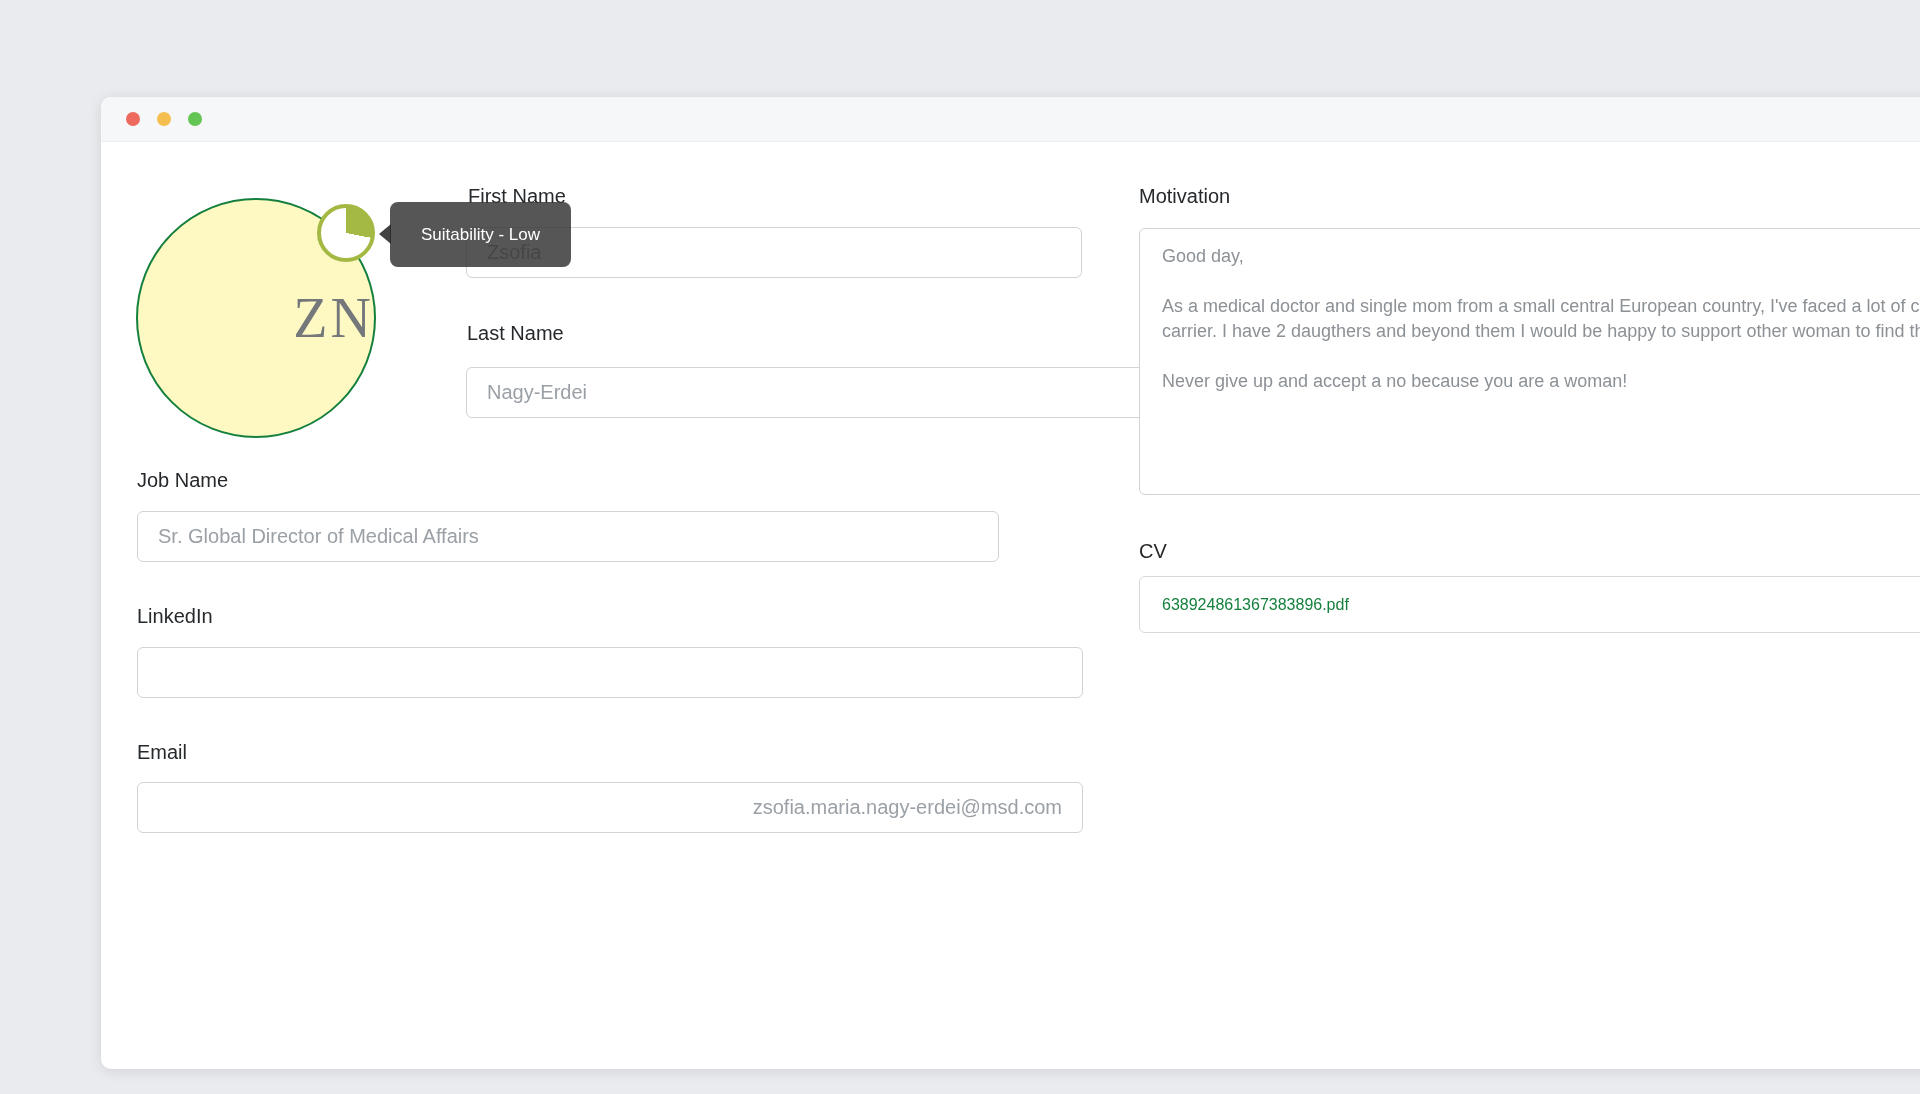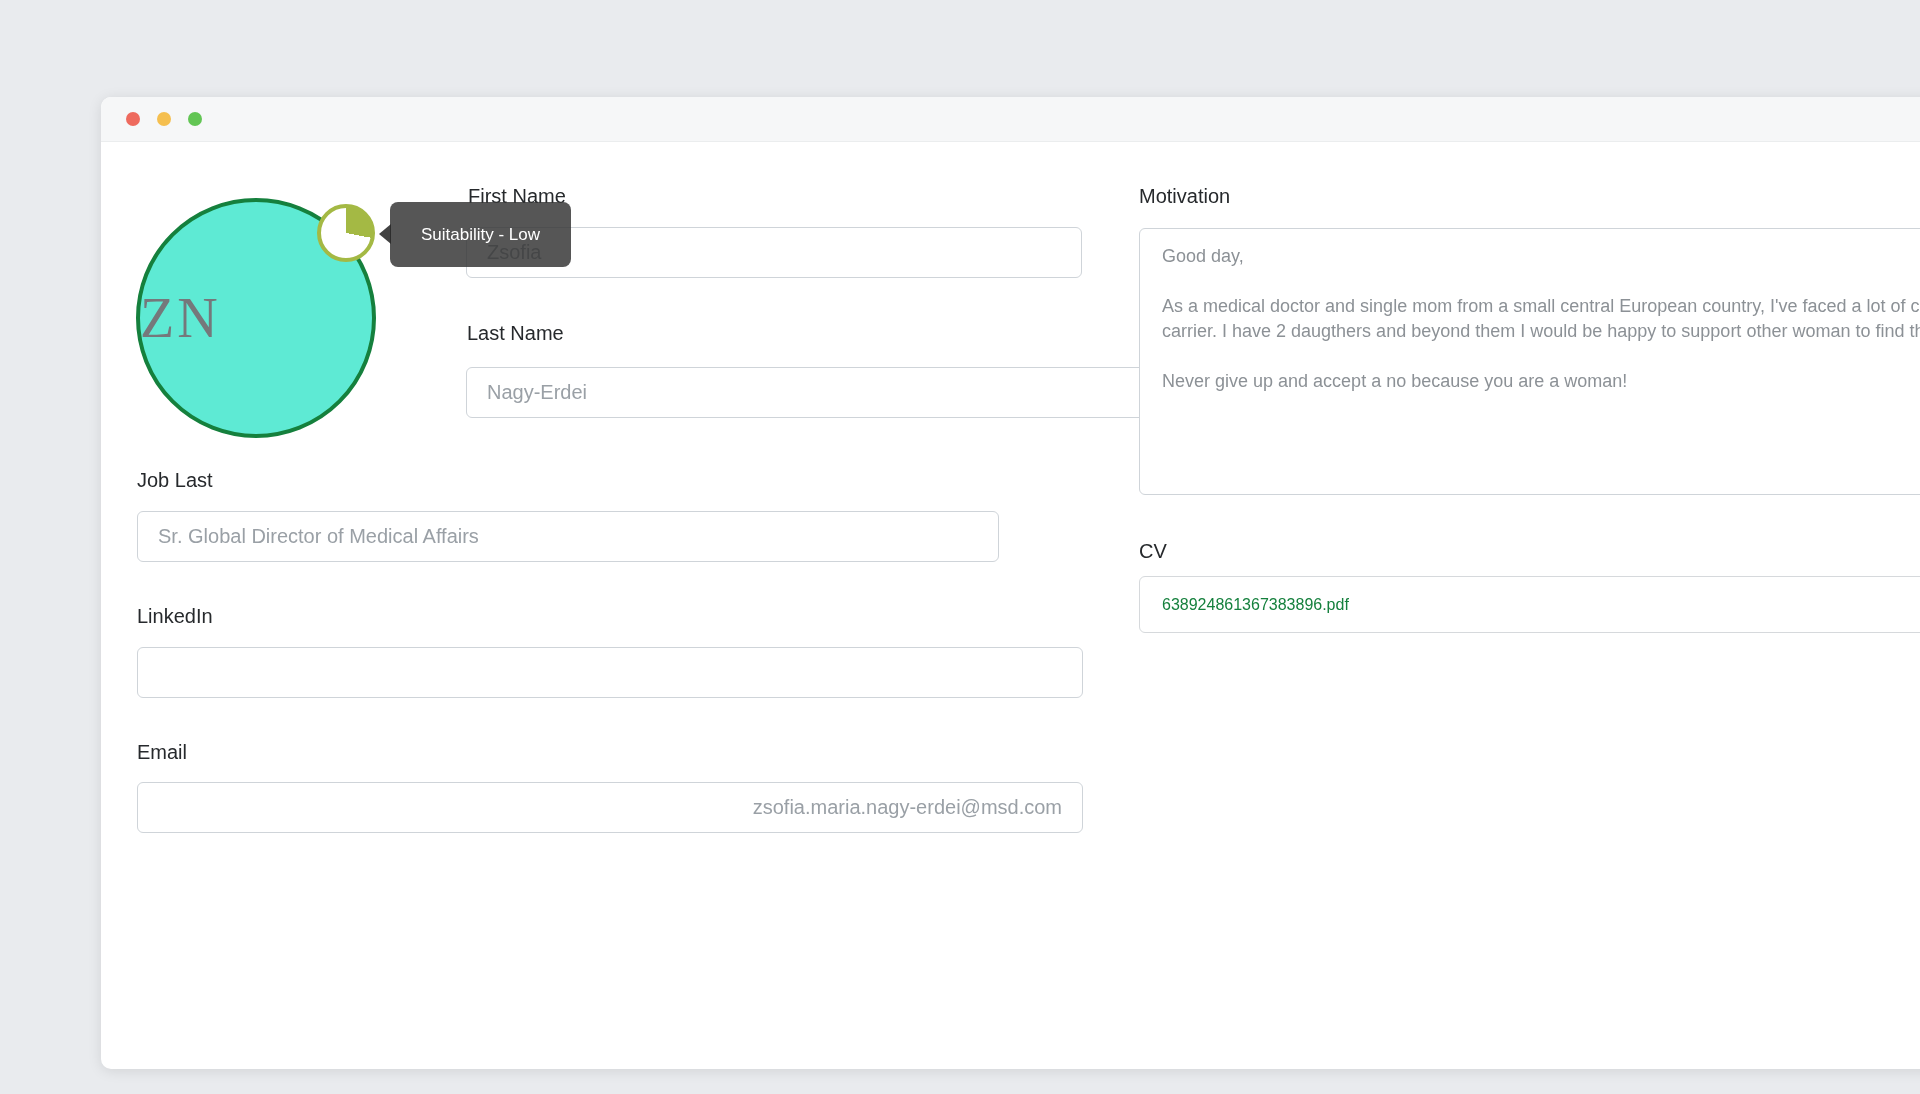--- a/index.html
+++ b/index.html
@@ -21,22 +21,22 @@
     display:flex;align-items:center;padding-left:25px;box-sizing:border-box;gap:17px;
   }
   .tl-dot{width:14px;height:14px;border-radius:50%;}
   .tl-red{background:#ee6a5e;}
   .tl-yellow{background:#f5bf4f;}
   .tl-green{background:#62c554;}
 
   
   .avatar{
     position:absolute;left:35px;top:101px;width:240px;height:240px;border-radius:50%;
-    background:#5eead4;border:4px solid #15803d;box-sizing:border-box;
-    display:flex;align-items:center;justify-content:flex-start;
+    background:#fef9c3;border:2px solid #15803d;box-sizing:border-box;
+    display:flex;align-items:center;justify-content:flex-end;
   }
   .avatar-initials{
     font-family:"Liberation Serif", serif;
     font-size:56px;color:#75787b;letter-spacing:3px;font-weight:400;
   }
   .pie{
     position:absolute;left:216px;top:107px;width:58px;height:58px;border-radius:50%;
     border:4px solid #a4b944;box-sizing:border-box;background:#fff;
   }
   .tooltip{
@@ -104,21 +104,21 @@
     <div class="tooltip-arrow"></div>
     <span class="tooltip-text">Suitability - Low</span>
   </div>
 
   <div class="flabel lbl-first">First Name</div>
   <input class="finput inp-first" value="Zsofia" style="">
 
   <div class="flabel lbl-last">Last Name</div>
   <input class="finput inp-last" value="Nagy-Erdei" style="">
 
-  <div class="flabel lbl-job">Job Last</div>
+  <div class="flabel lbl-job">Job Name</div>
   <input class="finput inp-job" value="Sr. Global Director of Medical Affairs" style="">
 
   <div class="flabel lbl-li">LinkedIn</div>
   <input class="finput inp-li" value="" style="">
 
   <div class="flabel lbl-email">Email</div>
   <input class="finput inp-email" value="zsofia.maria.nagy-erdei@msd.com" style="">
 
   <div class="flabel lbl-motivation">Motivation</div>
   <div class="motivation-box">

